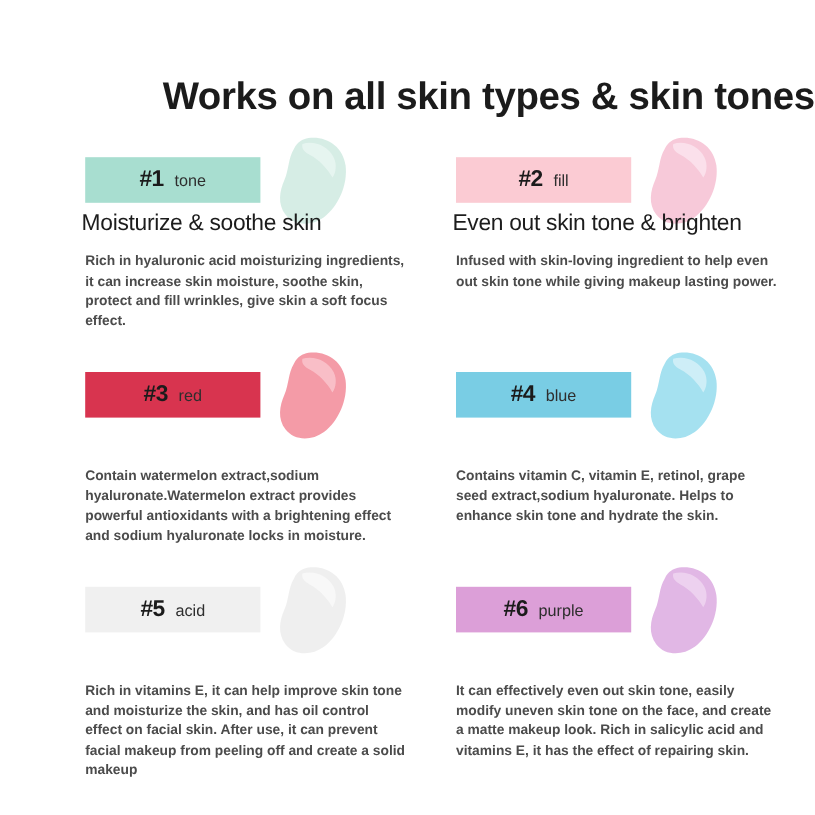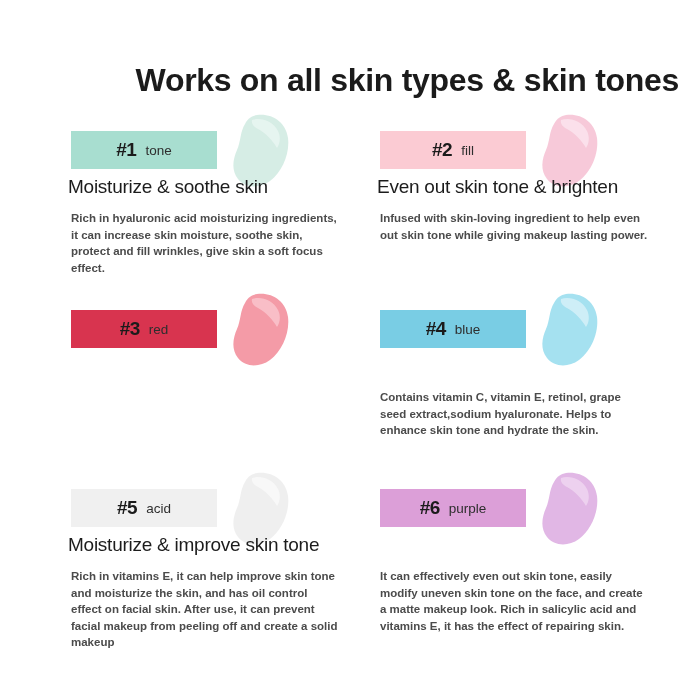--- a/index.html
+++ b/index.html
@@ -188,20 +188,21 @@
           <span class="num">#3</span>
           <span class="cname">red</span>
         </div>
         <div class="blob">
           <svg viewBox="0 0 66 78">
             <path class="blobpath" d="M31 3 C46 1 60 10 62 26 C64 42 56 60 44 69 C33 77 19 76 12 67 C5 58 7 47 11 38 C15 29 14 20 19 12 C22 6 26 4 31 3 Z" fill="#f28a98" opacity="0.85"></path>
             <path class="blobhl" d="M26 8 C35 5 47 9 52 19 C55 25 54 32 51 36 C47 29 40 21 32 17 C28 15 25 12 26 8 Z" fill="#f9c2cb" opacity="0.9"></path>
           </svg>
         </div>
       </div>
+      <div class="card-body">Contain watermelon extract,sodium hyaluronate.Watermelon extract provides powerful antioxidants with a brightening effect and sodium hyaluronate locks in moisture.</div>
     </div>
 
     <div class="card">
       <div class="badge-row">
         <div class="badge" style="background: rgb(121, 205, 228);">
           <span class="num">#4</span>
           <span class="cname">blue</span>
         </div>
         <div class="blob">
           <svg viewBox="0 0 66 78">
@@ -219,21 +220,20 @@
           <span class="num">#5</span>
           <span class="cname">acid</span>
         </div>
         <div class="blob">
           <svg viewBox="0 0 66 78">
             <path class="blobpath" d="M31 3 C46 1 60 10 62 26 C64 42 56 60 44 69 C33 77 19 76 12 67 C5 58 7 47 11 38 C15 29 14 20 19 12 C22 6 26 4 31 3 Z" fill="#ececec" opacity="0.85"></path>
             <path class="blobhl" d="M26 8 C35 5 47 9 52 19 C55 25 54 32 51 36 C47 29 40 21 32 17 C28 15 25 12 26 8 Z" fill="#f8f8f8" opacity="0.9"></path>
           </svg>
         </div>
       </div>
-      <div class="card-title">Moisturize &amp; improve skin tone</div>
       <div class="card-body">Rich in vitamins E, it can help improve skin tone and moisturize the skin, and has oil control effect on facial skin. After use, it can prevent facial makeup from peeling off and create a solid makeup</div>
     </div>
 
     <div class="card tall">
       <div class="badge-row">
         <div class="badge" style="background: rgb(220, 159, 216);">
           <span class="num">#6</span>
           <span class="cname">purple</span>
         </div>
         <div class="blob">

